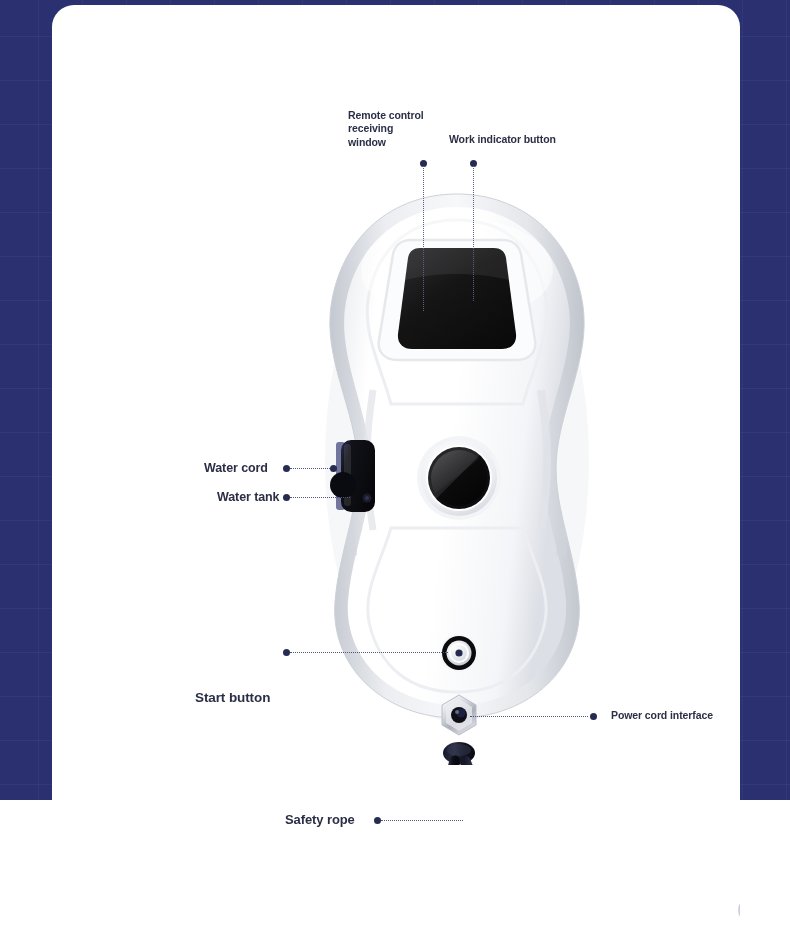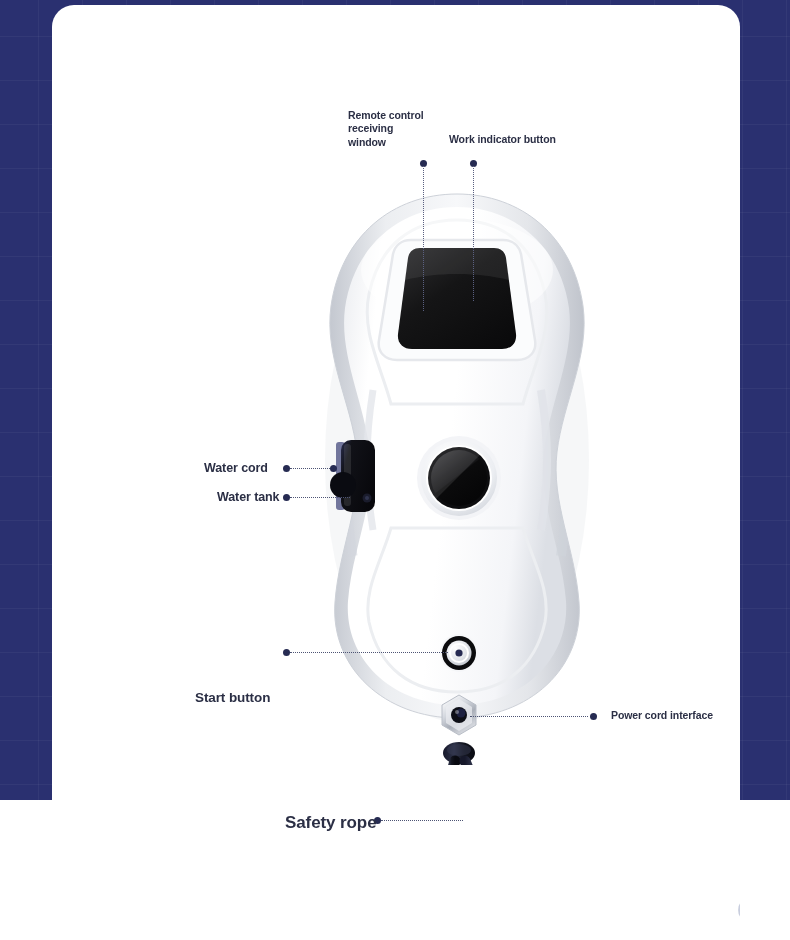--- a/index.html
+++ b/index.html
@@ -65,21 +65,21 @@
     line-height: 1.28;
     white-space: pre-line;
     letter-spacing: -0.1px;
   }
   .lbl-remote       { left: 296px; top: 104px;  font-size: 10.5px; }
   .lbl-indicator    { left: 397px; top: 128px;  font-size: 10.5px; }
   .lbl-spout        { left: 152px; top: 455px;  font-size: 12.5px; }
   .lbl-tank         { left: 152px; top: 484px;  font-size: 12.5px; margin-left: 13px; }
   .lbl-start        { left: 143px; top: 668px;  font-size: 13.5px; margin-top: 16px; }
   .lbl-power        { left: 559px; top: 704px;  font-size: 10.5px; text-align: center; }
-  .lbl-rope         { left: 233px; top: 807px;  font-size: 17px; }
+  .lbl-rope         { left: 233px; top: 807px;  font-size: 13px; }
 
   
   .dot {
     position: absolute;
     width: 7px; height: 7px;
     border-radius: 50%;
     background: #262b52;
   }
   .leader-h {
     position: absolute;

